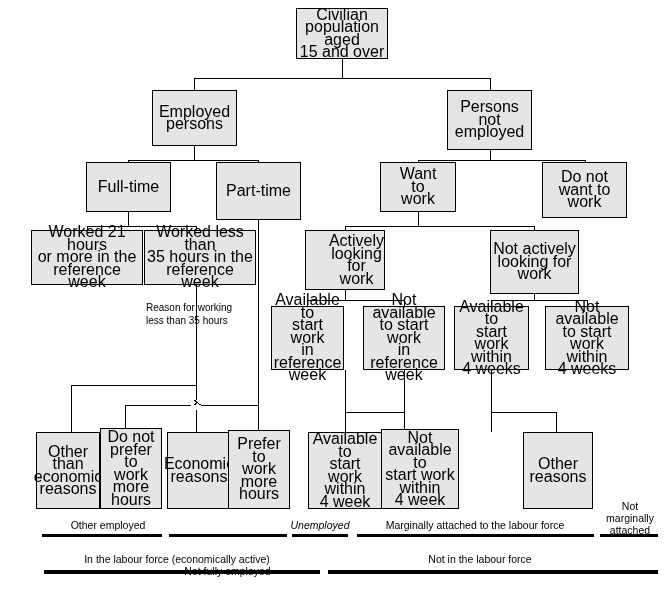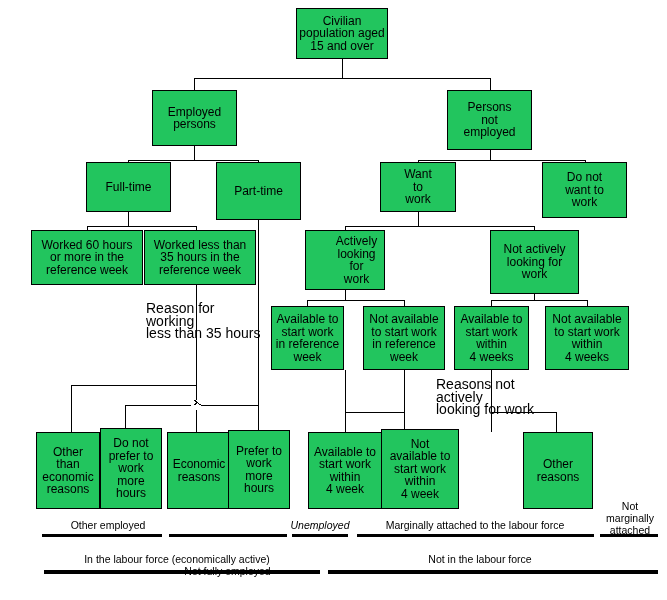--- a/index.html
+++ b/index.html
@@ -23,33 +23,33 @@
     left: 0;
     top: 0;
     width: 667px;
     height: 600px;
     pointer-events: none;
   }
   .node {
     position: absolute;
     box-sizing: border-box;
     border: 1px solid #000000;
-    background: #22c55e;
+    background: #e5e5e5;
     display: flex;
     align-items: center;
     justify-content: center;
     text-align: center;
-    font-size: 12px;
+    font-size: 16px;
     line-height: 12.5px;
     padding: 1px 2px;
     white-space: pre-line;
   }
   .freelabel {
     position: absolute;
-    font-size: 14px;
+    font-size: 10px;
     line-height: 12.5px;
     text-align: center;
     white-space: pre-line;
     background: transparent;
   }
   .bracket-label {
     position: absolute;
     font-size: 10.5px;
     line-height: 12px;
     text-align: center;
@@ -149,21 +149,21 @@
   <div class="node" style="left:86px; top:162px; width:85px; height:50px;">Full-time</div>
 
   <div class="node" style="left:380px; top:162px; width:76px; height:50px;">Want
 to
 work</div>
 
   <div class="node" style="left:542px; top:162px; width:85px; height:56px;">Do not
 want to
 work</div>
 
-  <div class="node" style="left:31px; top:230px; width:112px; height:55px;">Worked 60 hours
+  <div class="node" style="left:31px; top:230px; width:112px; height:55px;">Worked 21 hours
 or more in the
 reference week</div>
 
   <div class="node" style="left:144px; top:230px; width:112px; height:55px;text-align:center;">Worked less than
 35 hours in the
 reference week</div>
 
   <div class="node" style="left:305px; top:230px; width:80px; height:60px;padding-left:25px;">Actively
 looking for
 work</div>
@@ -222,22 +222,20 @@
 within
 4 week</div>
 
 
   <div class="node" style="left:523px; top:432px; width:70px; height:77px;">Other
 reasons</div>
 
   <div class="freelabel" style="left:146px; top:302px; width:120px; text-align:left;">Reason for working
 less than 35 hours</div>
 
-  <div class="freelabel" style="left:436px; top:378px; width:120px; text-align:left;">Reasons not actively
-looking for work</div>
 
   <div class="bracket-label" style="left:38px; top:519px; width:140px;">Other employed</div>
   <div class="bracket-bar" style="left:42px; top:534px; width:120px; height:3px;"></div>
 
   <div class="bracket-label" style="left:165px; top:519px; width:125px;margin-top:46px;">Not fully employed</div>
   <div class="bracket-bar" style="left:169px; top:534px; width:118px; height:3px;"></div>
 
   <div class="bracket-label" style="left:280px; top:519px; width:80px;font-style:italic;">Unemployed</div>
   <div class="bracket-bar" style="left:292px; top:534px; width:56px; height:3px;"></div>
 

